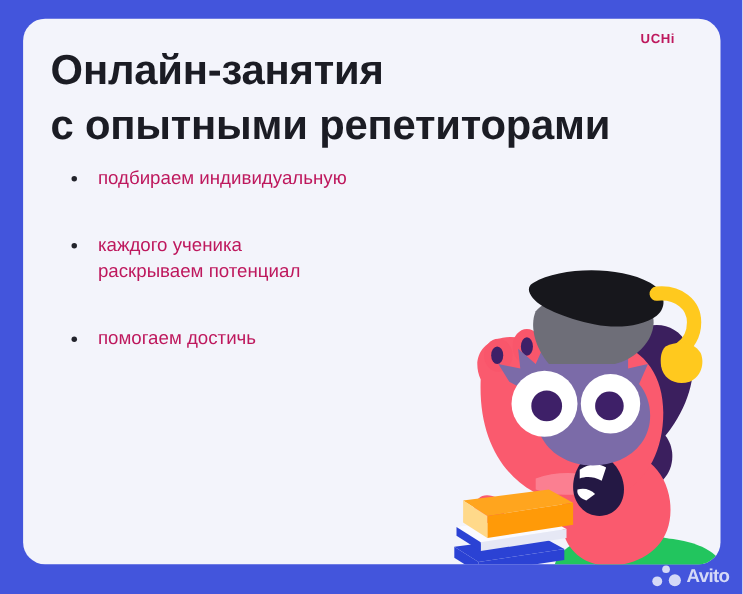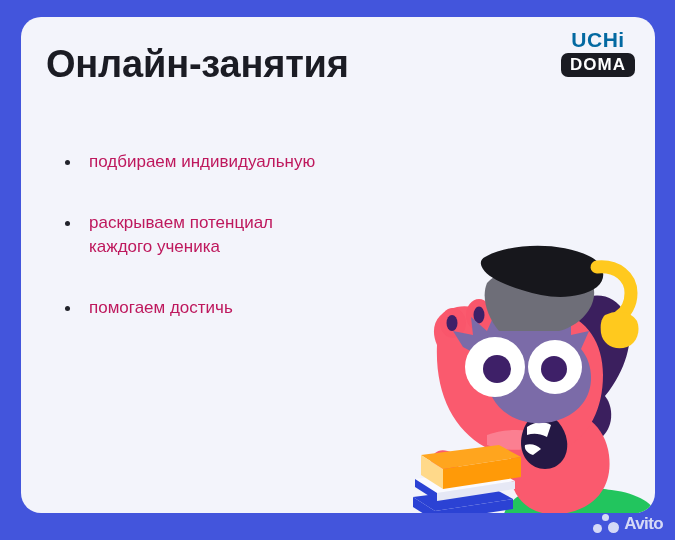--- a/index.html
+++ b/index.html
@@ -33,24 +33,24 @@
   
   .logo {
     position: absolute;
     right: 18px;
     top: 12px;
     width: 78px;
     text-align: center;
     user-select: none;
   }
   .logo-top {
-    font-size: 21px;
+    font-size: 12px;
     font-weight: 700;
     letter-spacing: 0.5px;
-    color: #0369a1;
+    color: #be185d;
     line-height: 1;
     margin-bottom: 3px;
   }
   .logo-pill {
     display: inline-block;
     background: #1A1B22;
     color: #ffffff;
     font-size: 17px;
     font-weight: 700;
     letter-spacing: 1px;
@@ -143,38 +143,38 @@
 <body>
 
 <div id="root">
 
   <div class="bg"></div>
 
   <div class="card">
 
     <div class="logo">
       <div class="logo-top">UCHi</div>
-      <div class="logo-pill">DOMA</div>
     </div>
 
     <div class="title">
       <span class="title-line">Онлайн-занятия</span>
+      <span class="title-line">с опытными репетиторами</span>
     </div>
 
     <div class="bullets">
 
       <div class="bullet">
         <span class="bullet-dot"></span>
         <span class="bullet-line">подбираем индивидуальную</span>
       </div>
 
       <div class="bullet">
         <span class="bullet-dot"></span>
+        <span class="bullet-line">каждого ученика</span>
         <span class="bullet-line">раскрываем потенциал</span>
-        <span class="bullet-line">каждого ученика</span>
       </div>
 
       <div class="bullet">
         <span class="bullet-dot"></span>
         <span class="bullet-line">помогаем достичь</span>
       </div>
 
     </div>
 
     <div class="dino">

